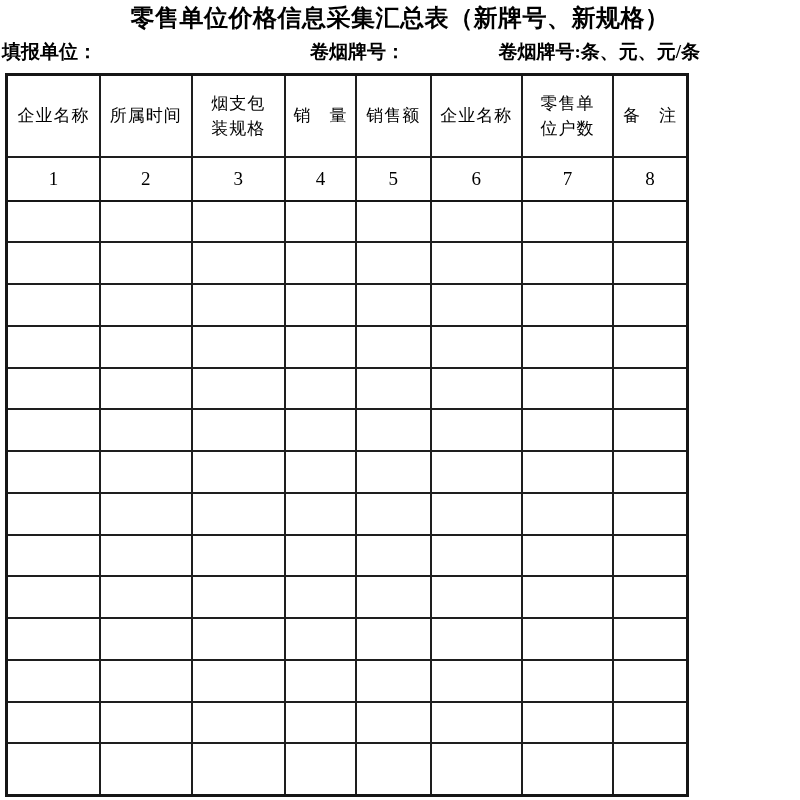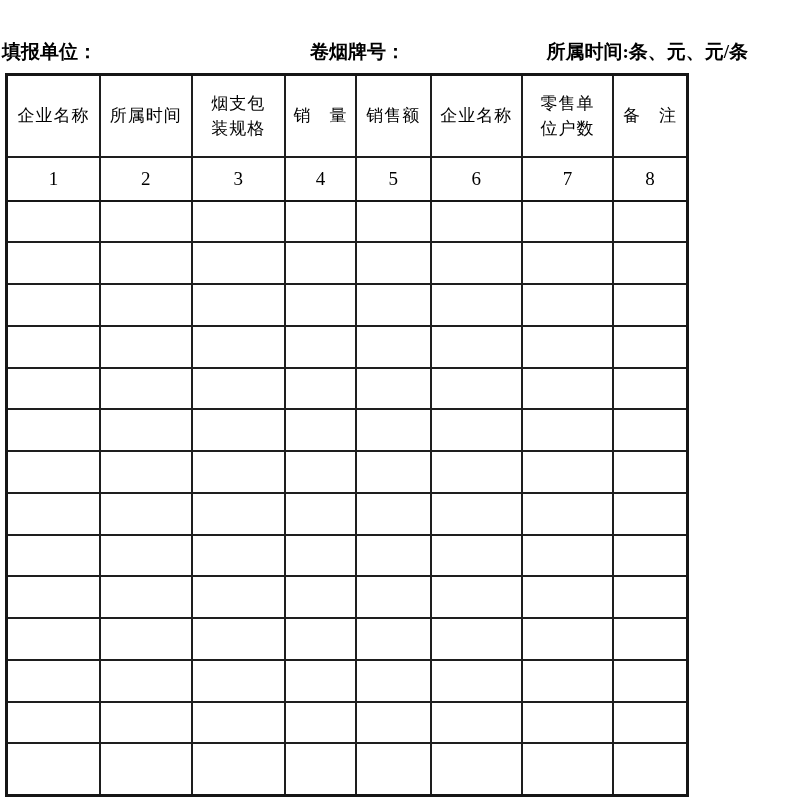--- a/index.html
+++ b/index.html
@@ -34,21 +34,20 @@
   .meta-row {
     position: absolute;
     left: 0;
     top: 40px;
     width: 704px;
     height: 26px;
     font-weight: 700;
     font-size: 19px;
     line-height: 24px;
     color: #000000;
-    padding-left: 48px;
   }
   .meta-left   { position: absolute; left: 2px;   top: 0; }
   .meta-middle { position: absolute; left: 310px; top: 0; }
   .meta-right  { position: absolute; right: 4px;  top: 0; }
 
   table.form-table {
     position: absolute;
     left: 5px;
     top: 73px;
     width: 684px;
@@ -84,25 +83,26 @@
   }
   .data-row td {
     background: #ffffff;
   }
 </style>
 </head>
 <body>
 
 <div class="page">
 
+  <h1 class="doc-title">零售单位价格信息采集汇总表（新牌号、新规格）</h1>
 
   <div class="meta-row">
     <span class="meta-left">填报单位：</span>
     <span class="meta-middle">卷烟牌号：</span>
-    <span class="meta-right">所属时间:条、元、元/条</span>
+    <span class="meta-right">卷烟牌号:条、元、元/条</span>
   </div>
 
   <table class="form-table">
     <colgroup>
       <col style="width:13.7%">
       <col style="width:13.5%">
       <col style="width:13.7%">
       <col style="width:10.4%">
       <col style="width:11.0%">
       <col style="width:13.4%">

